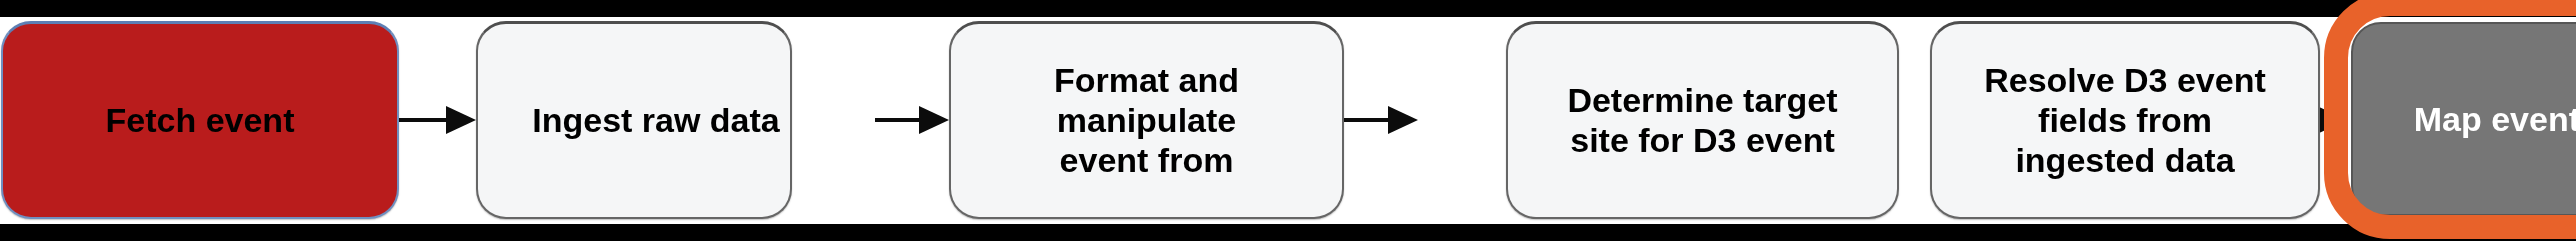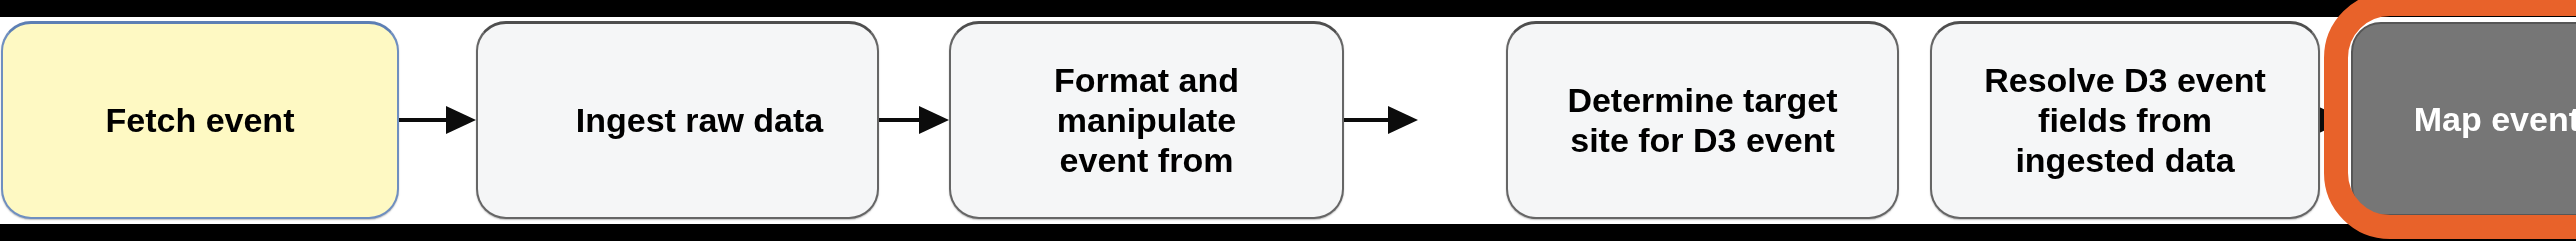--- a/index.html
+++ b/index.html
@@ -27,21 +27,21 @@
     z-index:2;
     letter-spacing:0px;
   }
   .node.light{
     background:#f5f6f7;
     border:2.6px solid #666666;
     border-top:3.1px solid #4e4e4e;
     box-shadow:0 1px 1.5px rgba(0,0,0,0.25);
   }
   .node.blue{
-    background:#fef9c3;
+    background:#b91c1c;
     border:2.6px solid #6f8fc0;
     border-top:3.1px solid #5d7fb4;
     box-shadow:0 1px 1.5px rgba(0,0,0,0.25);
   }
   .node.dark{
     background:#767676;
     border:2.1px solid #565656;
     color:#ffffff;
     top:21.6px;height:194px;
   }
@@ -61,21 +61,21 @@
   .ring{
     position:absolute;
     left:2324px;top:-8.2px;width:442px;height:247px;
     box-sizing:border-box;
     border:24px solid #e8622a;
     border-radius:66px;
     z-index:3;
   }
   
   #n0{left:1px;width:398px;}
-  #n1{left:476px;width:403px;padding-left:44px;}
+  #n1{left:476px;width:316px;padding-left:44px;}
   #n2{left:949px;width:395px;}
   #n3{left:1474px;width:393px;margin-left:32px;}
   #n4{left:1883px;width:390px;margin-left:47px;}
   #n5{left:2351px;width:390px;}
   #a0{left:399px;width:48px;}
   #a1{left:875px;width:45px;}
   #a2{left:1344px;width:45px;}
   #a3{left:1811px;width:43px;}
   #a4{left:2273px;width:45px;}
 </style>

